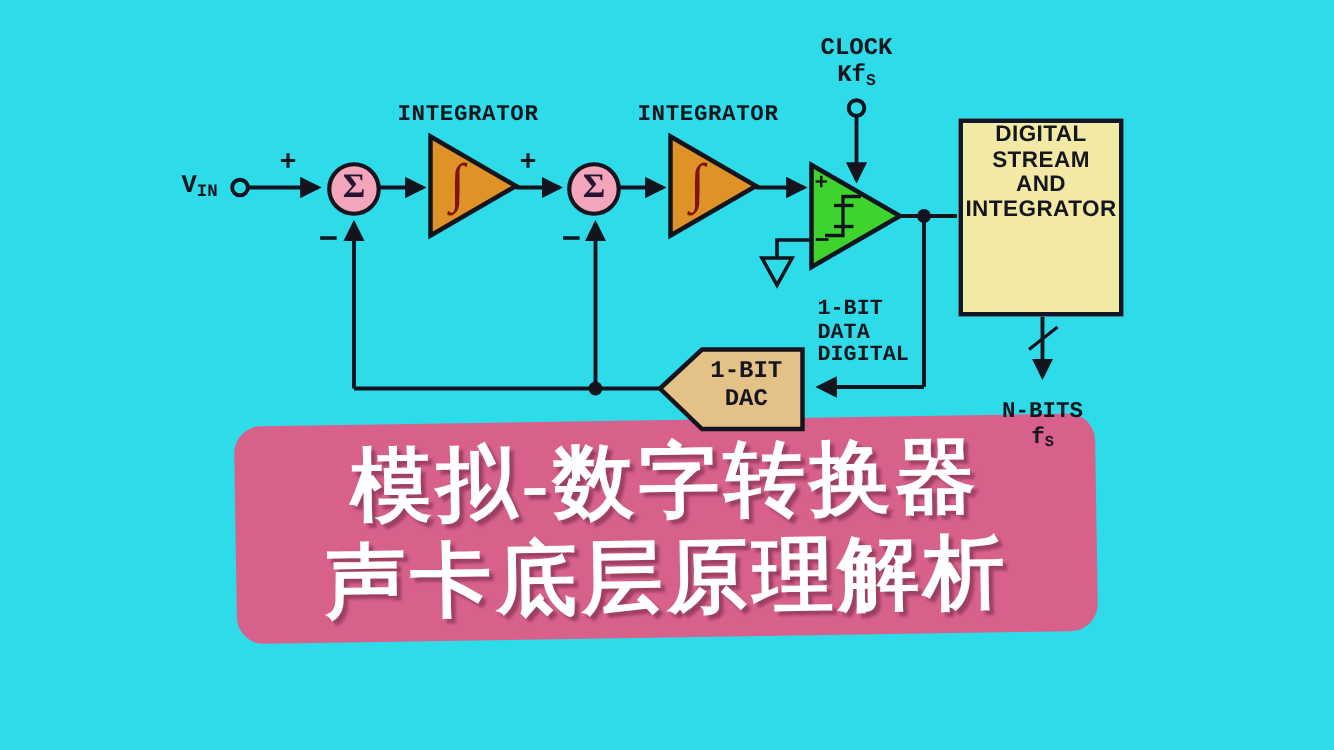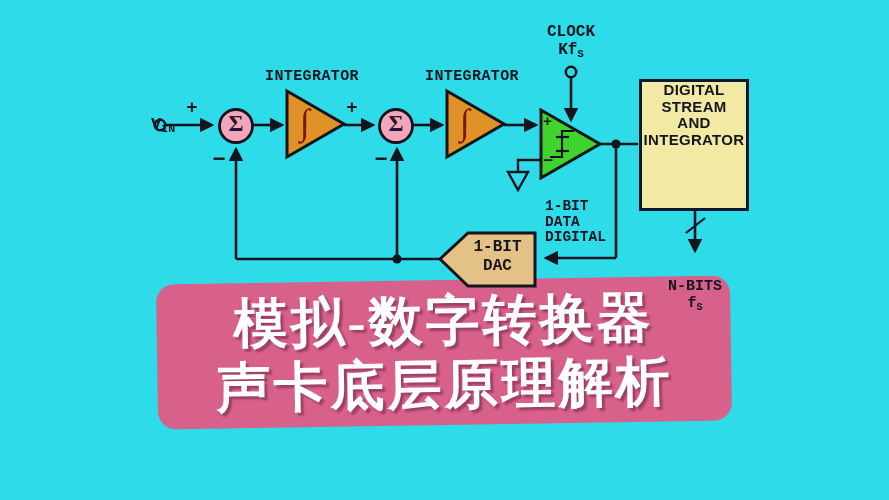--- a/index.html
+++ b/index.html
@@ -105,21 +105,21 @@
       <line x1="556" y1="137" x2="569" y2="137"></line>
       <line x1="556" y1="151" x2="569" y2="151"></line>
     </g>
 
     <polygon points="440,259 468,233 535,233 535,286 468,286" fill="#e4c287" stroke="#14141e" stroke-width="3"></polygon>
 
     <circle cx="616" cy="144" r="4.6" fill="#14141e"></circle>
     <circle cx="397" cy="259" r="4.6" fill="#14141e"></circle>
   </svg>
 
-  <div class="lbl toplabels" style="left:121px; top:115px; font-size:17px;margin-left:30px;">
+  <div class="lbl toplabels" style="left:121px; top:115px; font-size:17px;">
     <span>V</span><span class="sub">IN</span>
   </div>
 
   <div class="lbl sign toplabels ctr" style="left:181px; top:99px; width:22px;">+</div>
   <div class="lbl sign toplabels ctr" style="left:208px; top:150px; width:22px; font-size:22px;">−</div>
   <div class="lbl sign toplabels ctr" style="left:341px; top:99px; width:22px;">+</div>
   <div class="lbl sign toplabels ctr" style="left:370px; top:150px; width:22px; font-size:22px;">−</div>
 
   <div class="sigma toplabels" style="left:219px; top:111px;">Σ</div>
   <div class="sigma toplabels" style="left:379px; top:111px;">Σ</div>
@@ -149,18 +149,18 @@
     <div>1-BIT</div>
     <div>DATA</div>
     <div>DIGITAL</div>
   </div>
 
   <div class="lbl ctr toplabels" style="left:455px; top:238px; width:85px; font-size:16px; line-height:19px;">
     <div>1-BIT</div>
     <div>DAC</div>
   </div>
 
-  <div class="lbl ctr toplabels" style="left:655px; top:278px; width:80px; font-size:15px;">
+  <div class="lbl ctr toplabels" style="left:655px; top:266px; width:80px; font-size:15px;">
     <div>N-BITS</div>
     <div><span>f</span><span class="sub">S</span></div>
   </div>
 
 </div>
 
 </body></html>

